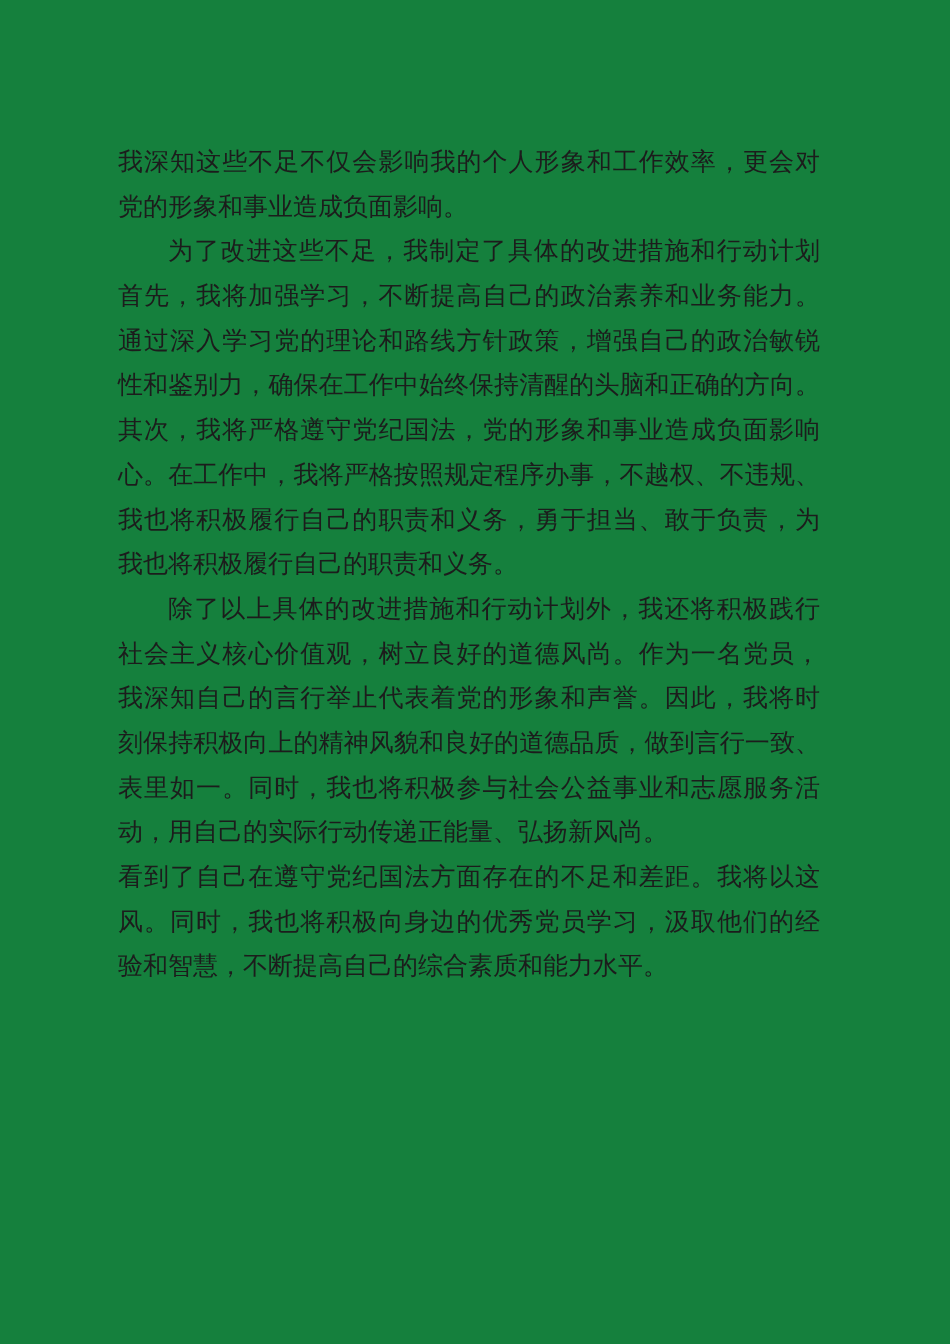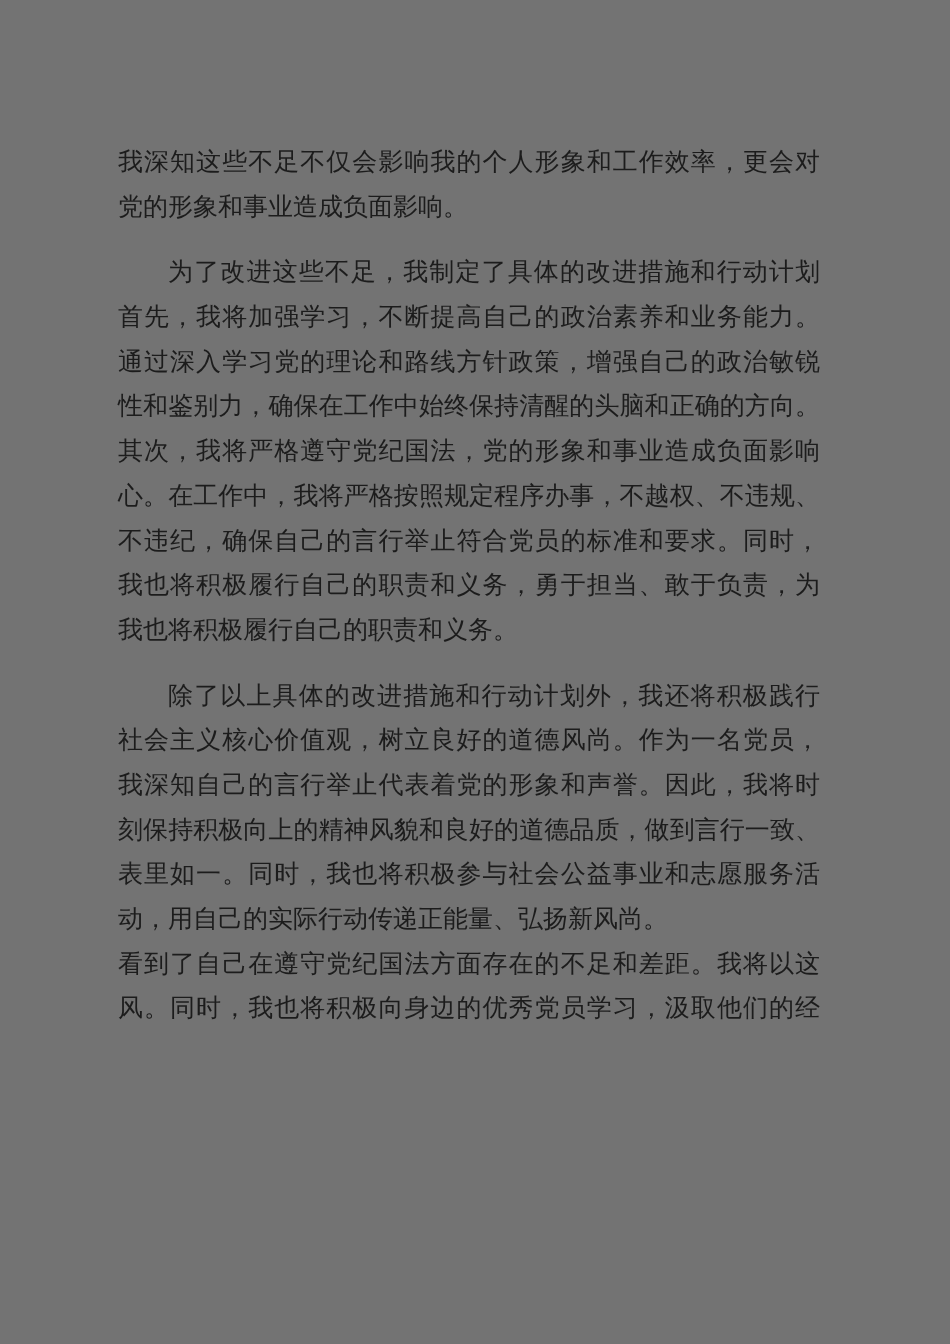--- a/index.html
+++ b/index.html
@@ -4,21 +4,21 @@
 <style>
   html, body {
     margin: 0;
     padding: 0;
     background: #ffffff;
   }
   .page {
     position: relative;
     width: 950px;
     height: 1344px;
-    background: #737373;
+    background: #15803d;
     overflow: hidden;
     font-family: "DejaVu Serif", serif;
   }
   .text-block {
     position: absolute;
     left: 118px;
     top: 140px;
     width: 702px;
     color: #1c1c1c;
     font-size: 25px;
@@ -31,46 +31,45 @@
     overflow: visible;
   }
   
   .line.j {
     text-align: justify;
     text-align-last: justify;
   }
   
   .line.i {
     text-indent: 50px;
-    margin-top: 21px;
   }
   
   .line.e {
     text-align: left;
     text-align-last: left;
   }
 </style>
 </head>
 <body>
 
 <div class="page">
   <div class="text-block">
     <div class="line j">我深知这些不足不仅会影响我的个人形象和工作效率，更会对</div>
     <div class="line e">党的形象和事业造成负面影响。</div>
     <div class="line j i">为了改进这些不足，我制定了具体的改进措施和行动计划</div>
     <div class="line j">首先，我将加强学习，不断提高自己的政治素养和业务能力。</div>
     <div class="line j">通过深入学习党的理论和路线方针政策，增强自己的政治敏锐</div>
     <div class="line j">性和鉴别力，确保在工作中始终保持清醒的头脑和正确的方向。</div>
     <div class="line j">其次，我将严格遵守党纪国法，党的形象和事业造成负面影响</div>
     <div class="line j">心。在工作中，我将严格按照规定程序办事，不越权、不违规、</div>
-    <div class="line j">不违纪，确保自己的言行举止符合党员的标准和要求。同时，</div>
     <div class="line j">我也将积极履行自己的职责和义务，勇于担当、敢于负责，为</div>
     <div class="line e">我也将积极履行自己的职责和义务。</div>
     <div class="line j i">除了以上具体的改进措施和行动计划外，我还将积极践行</div>
     <div class="line j">社会主义核心价值观，树立良好的道德风尚。作为一名党员，</div>
     <div class="line j">我深知自己的言行举止代表着党的形象和声誉。因此，我将时</div>
     <div class="line j">刻保持积极向上的精神风貌和良好的道德品质，做到言行一致、</div>
     <div class="line j">表里如一。同时，我也将积极参与社会公益事业和志愿服务活</div>
     <div class="line e">动，用自己的实际行动传递正能量、弘扬新风尚。</div>
     <div class="line j">看到了自己在遵守党纪国法方面存在的不足和差距。我将以这</div>
     <div class="line j">风。同时，我也将积极向身边的优秀党员学习，汲取他们的经</div>
+    <div class="line e">验和智慧，不断提高自己的综合素质和能力水平。</div>
   </div>
 </div>
 
 </body></html>

